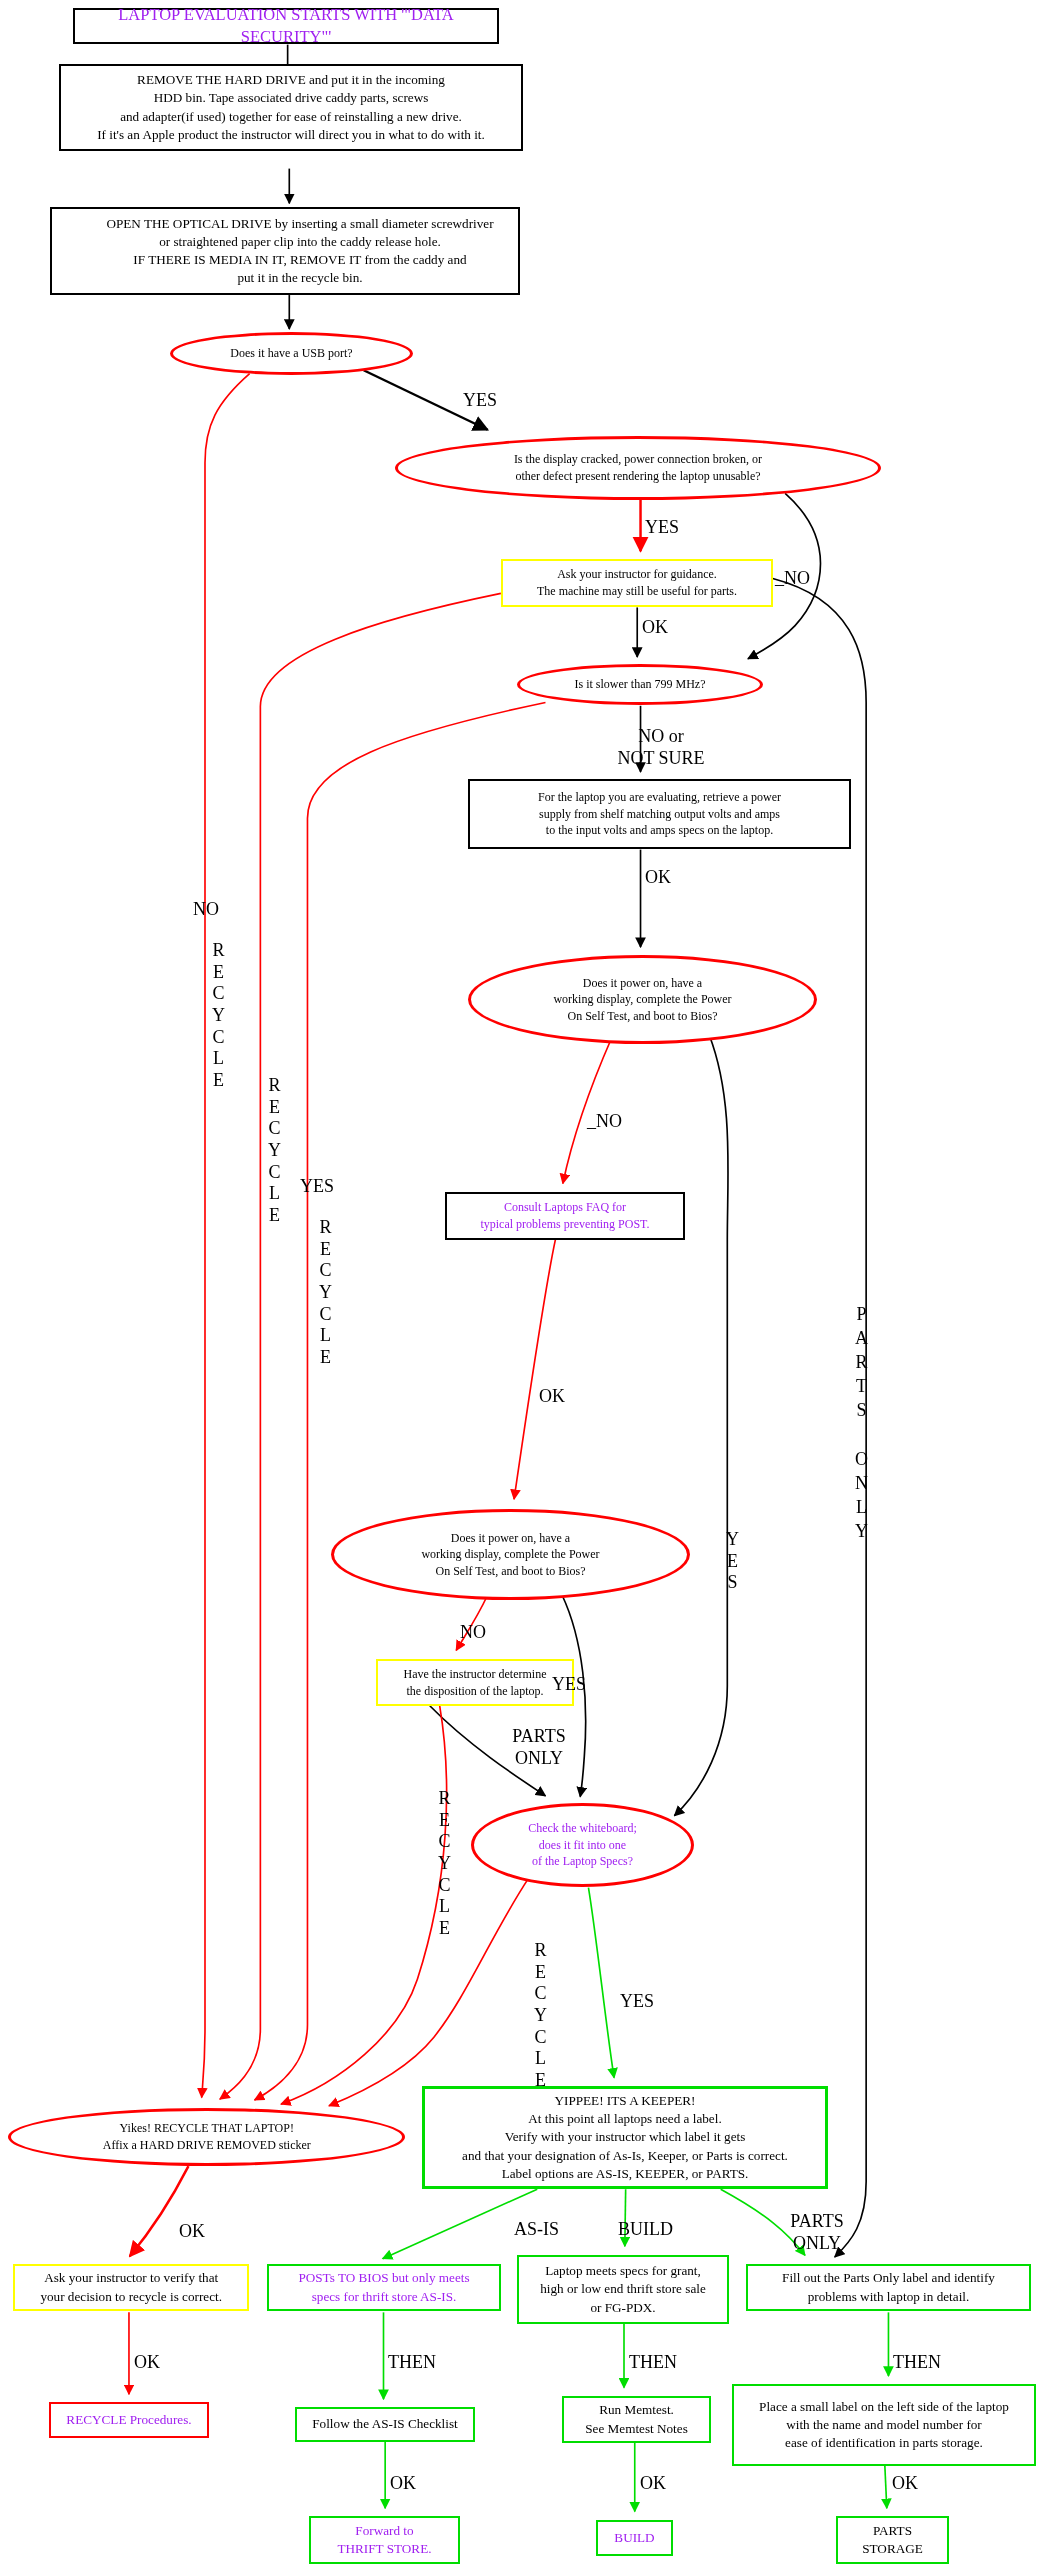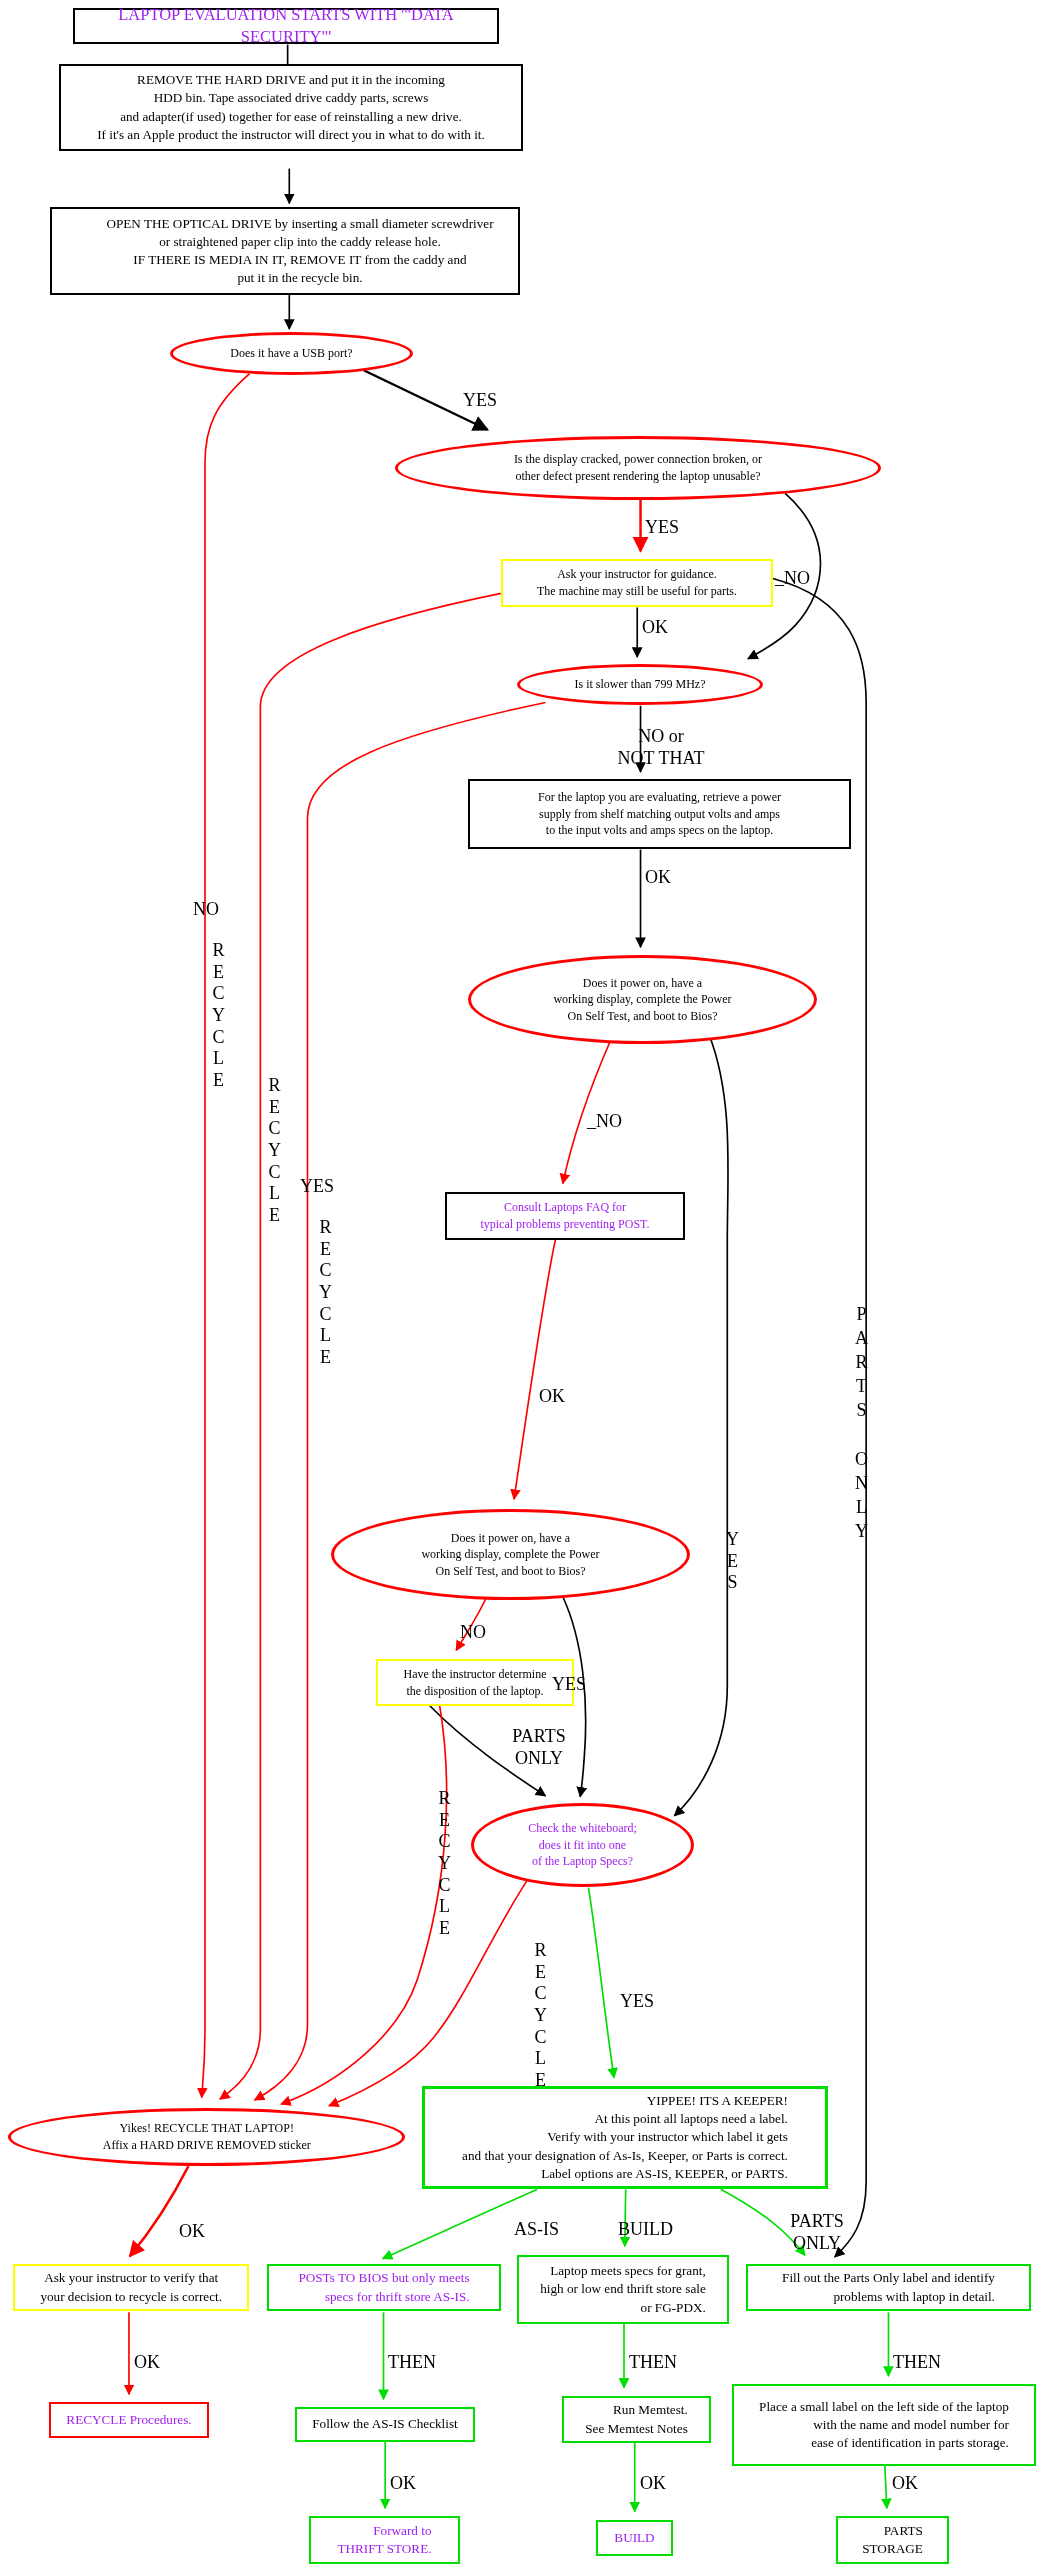--- a/index.html
+++ b/index.html
@@ -3,21 +3,21 @@
 <meta charset="utf-8">
 <style>
   html,body{margin:0;padding:0;background:#ffffff;}
   body{position:relative;width:1048px;height:2576px;font-family:"Liberation Serif","DejaVu Serif",serif;}
   #edges{position:absolute;left:0;top:0;z-index:0;}
   .node{position:absolute;z-index:1;background:#ffffff;display:flex;align-items:center;justify-content:center;
         text-align:center;white-space:pre-line;font-size:12px;line-height:1.38;color:#000;box-sizing:border-box;}
   .rect{border:2.5px solid #000;}
   .ellipse{border:3.3px solid #ff0000;border-radius:50%;}
   .b-yellow{border-color:#ffff00;}
-  .b-green{border-color:#00dd00;text-align:right;}
+  .b-green{border-color:#00dd00;}
   .b-red{border-color:#ff0000;}
   .thick{border-width:3.3px;}
   .t-purple{color:#a020f0;}
   .small{font-size:13.2px;}
   .title-node{font-size:16.5px;}
   .elabel{position:absolute;z-index:2;font-size:18px;color:#000;white-space:pre-line;line-height:1.2;}
   .center{transform:translateX(-50%);text-align:center;}
   .vlabel{writing-mode:vertical-rl;text-orientation:upright;letter-spacing:1.7px;}
   .vwide{letter-spacing:4.1px;}
 </style>
@@ -139,21 +139,21 @@
 
 <div class="elabel" style="left:463px;top:390px;">YES</div>
 <div class="elabel" style="left:193px;top:899px;">NO</div>
 <div class="elabel vlabel" style="left:207px;top:940px;">RECYCLE</div>
 <div class="elabel" style="left:645px;top:517px;">YES</div>
 <div class="elabel" style="left:775px;top:568px;">_NO</div>
 <div class="elabel" style="left:642px;top:617px;">OK</div>
 <div class="elabel vlabel" style="left:263px;top:1075px;">RECYCLE</div>
 <div class="elabel vlabel vwide" style="left:850px;top:1304px;">PARTS ONLY</div>
 <div class="elabel center" style="left:661px;top:726px;">NO or
-NOT THAT</div>
+NOT SURE</div>
 <div class="elabel" style="left:300px;top:1176px;">YES</div>
 <div class="elabel vlabel" style="left:314px;top:1217px;">RECYCLE</div>
 <div class="elabel" style="left:645px;top:867px;">OK</div>
 <div class="elabel" style="left:587px;top:1111px;">_NO</div>
 <div class="elabel vlabel" style="left:721px;top:1529px;">YES</div>
 <div class="elabel" style="left:539px;top:1386px;">OK</div>
 <div class="elabel" style="left:460px;top:1622px;">NO</div>
 <div class="elabel" style="left:552px;top:1674px;">YES</div>
 <div class="elabel center" style="left:539px;top:1726px;">PARTS
 ONLY</div>

